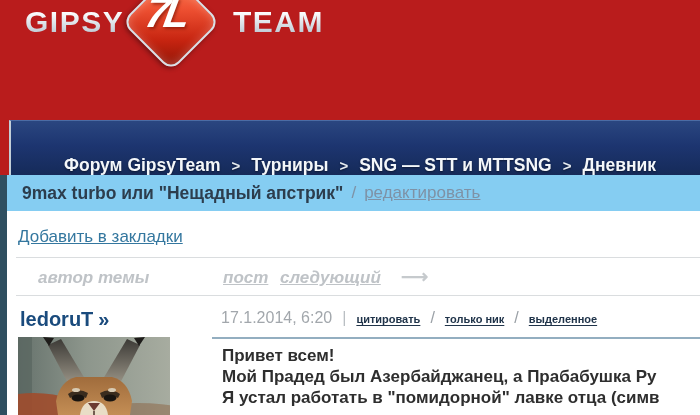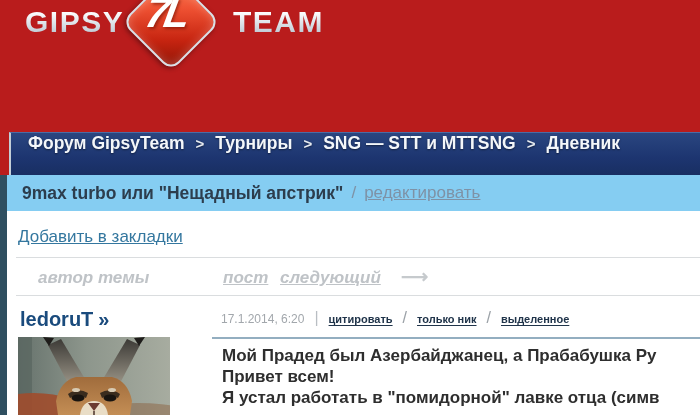--- a/index.html
+++ b/index.html
@@ -21,24 +21,24 @@
     background:linear-gradient(135deg,#ff8d62 0%,#ef5233 35%,#c62410 70%,#8c1305 100%);
     border:2px solid #d9e0e6;box-shadow:0 2px 5px rgba(0,0,0,.4), inset 0 0 10px rgba(255,255,255,.25);
   }
   .logo-mark{
     position:absolute;left:146px;top:-8px;font-size:42px;line-height:1;
     font-weight:bold;font-style:italic;letter-spacing:-5px;color:#ffffff;
     transform:skewX(-10deg);text-shadow:2px 2px 3px rgba(110,15,2,.55);
   }
   
   .navbar{
-    position:absolute;left:9px;top:132px;right:0;height:55px;
+    position:absolute;left:9px;top:120px;right:0;height:55px;
     background:linear-gradient(180deg,#2a4680 0%,#1d3570 45%,#152a58 100%);
     border-top:1px solid #4c6ca4;border-left:2px solid #c3ced7;
-    display:flex;align-items:flex-start;
+    display:flex;align-items:flex-end;padding-left:36px;
   }
   .breadcrumb{display:flex;align-items:center;gap:11px;padding-left:17px;
     font-size:17.5px;font-weight:bold;color:#f4f7fa;white-space:nowrap;
     text-shadow:0 1px 2px rgba(0,0,0,.45);}
   .crumb{cursor:pointer;}
   .crumb-sep{color:#e8edf2;font-size:15px;}
   
   .left-strip{position:absolute;left:0;top:175px;width:7px;bottom:0;background:#2f4f60;}
   .content{position:absolute;left:7px;top:175px;right:0;height:240px;background:#ffffff;}
   
@@ -63,21 +63,21 @@
   .gh-author{position:absolute;left:31px;}
   .gh-post{position:absolute;left:216px;text-decoration:underline;}
   .gh-next{position:absolute;left:273px;text-decoration:underline;cursor:pointer;}
   .gh-arrow{position:absolute;left:394px;top:-3px;font-style:normal;font-size:19px;color:#c6cacd;}
   
   .post-author{position:absolute;left:13px;top:133px;font-size:20px;font-weight:bold;
     color:#1a4b7d;cursor:pointer;white-space:nowrap;}
   .author-marker{margin-left:5px;}
   .meta-line{position:absolute;left:214px;top:134px;display:flex;align-items:baseline;
     gap:10px;white-space:nowrap;}
-  .post-date{font-size:12px;color:#a2a7ac;}
+  .post-date{font-size:16px;color:#a2a7ac;}
   .meta-pipe{font-size:16px;color:#b9bec3;}
   .meta-slash{font-size:16px;color:#9aa0a6;}
   .meta-link{font-size:11px;font-weight:bold;color:#20344a;text-decoration:underline;
     text-underline-offset:2px;cursor:pointer;}
   .meta-underline{position:absolute;left:205px;right:0;top:162px;height:2px;background:#93aec0;}
   
   .avatar{position:absolute;left:11px;top:162px;width:152px;height:78px;overflow:hidden;}
   .post-text{position:absolute;left:215px;top:170px;font-size:17px;font-weight:bold;
     color:#2e2e2e;line-height:21px;white-space:nowrap;}
 </style>
@@ -172,19 +172,19 @@
         <ellipse cx="92" cy="61" rx="6.5" ry="3.5" fill="#181410"></ellipse>
         <ellipse cx="58" cy="53" rx="4" ry="2" fill="#d8cbb4"></ellipse>
         <ellipse cx="94" cy="53" rx="4" ry="2" fill="#d8cbb4"></ellipse>
         <path d="M62 78 Q64 64 76 64 Q88 64 90 78 Z" fill="#e9ddc6"></path>
         <path d="M70 66 L82 66 L76 74 Z" fill="#6b3b30"></path>
         <path d="M76 74 L76 78" stroke="#4a3228" stroke-width="1.5"></path>
       </svg>
     </div>
 
     <div class="post-text">
+      <div>Привет всем!</div>
       <div>Мой Прадед был Азербайджанец, а Прабабушка Ру</div>
-      <div>Привет всем!</div>
       <div>Я устал работать в "помидорной" лавке отца (симв</div>
     </div>
 
   </div>
 </div>
 
 </body></html>

